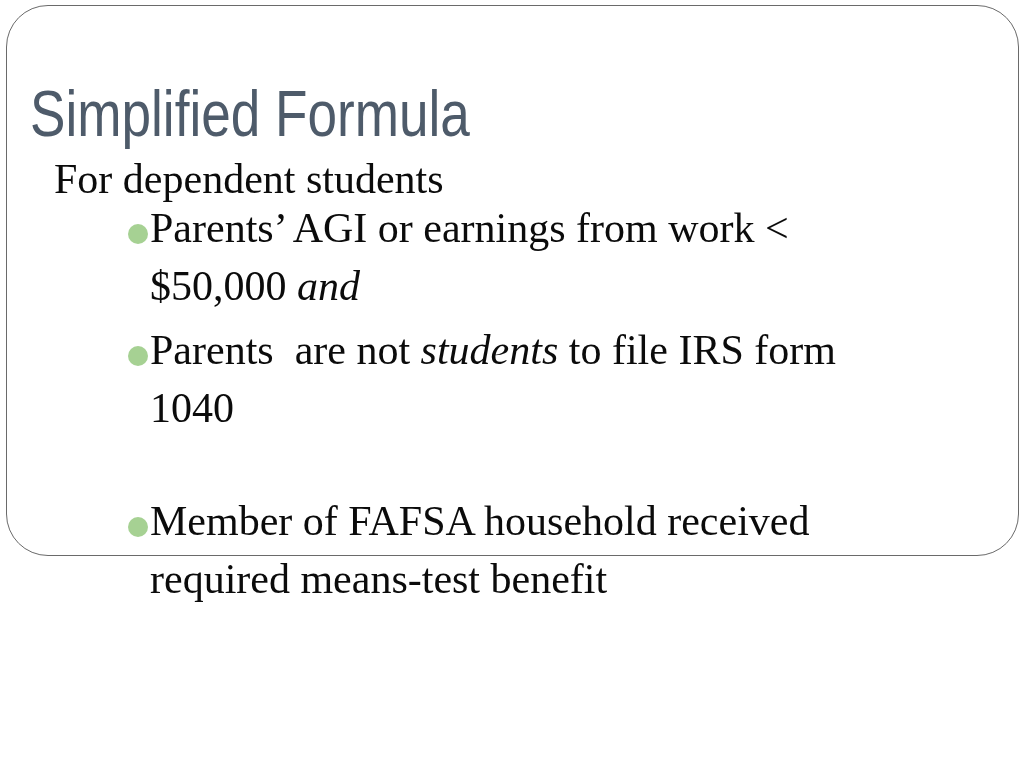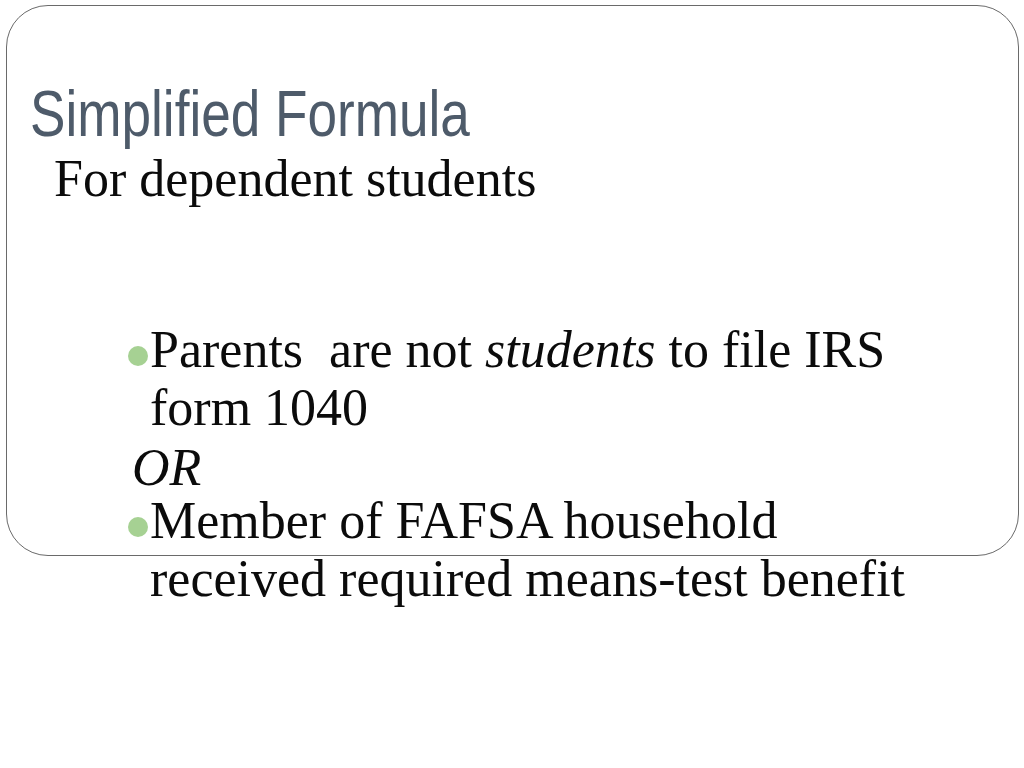--- a/index.html
+++ b/index.html
@@ -36,21 +36,21 @@
     font-size: 64px;
     line-height: 64px;
     color: var(--title);
     white-space: nowrap;
     transform: scaleX(0.83);
     transform-origin: 0 0;
   }
 
   .body-par {
     position: absolute;
-    font-size: 52px;
+    font-size: 42px;
     line-height: 58px;
     color: var(--body-text);
   }
 
   .subtitle { left: 54px; top: 150px; white-space: nowrap; }
 
   .bullet { left: 150px; }
   .bullet-1 { top: 199px; width: 770px; }
   .bullet-2 { top: 321px; width: 780px; }
   .bullet-3 { top: 492px; width: 780px; }
@@ -72,26 +72,29 @@
 <body>
 
 <div class="canvas">
 
   <div class="slide-frame"></div>
 
   <h1 class="slide-title">Simplified Formula</h1>
 
   <p class="body-par subtitle">For dependent students</p>
 
+  <div class="body-par bullet bullet-1">
+    <span class="dot"></span>
+    <span class="txt">Parents’ AGI or earnings from work &lt; $50,000 </span><em>and</em><span class="txt"></span>
+  </div>
 
   <div class="body-par bullet bullet-2">
     <span class="dot"></span>
     <span class="txt">Parents&nbsp; are not </span><em>students</em><span class="txt"> to file IRS form 1040</span>
   </div>
 
-  <p class="body-par or-par">OR</p>
 
   <div class="body-par bullet bullet-3">
     <span class="dot"></span>
     <span class="txt">Member of FAFSA household received required means-test benefit</span><em></em><span class="txt"></span>
   </div>
 
 </div>
 
 </body></html>

